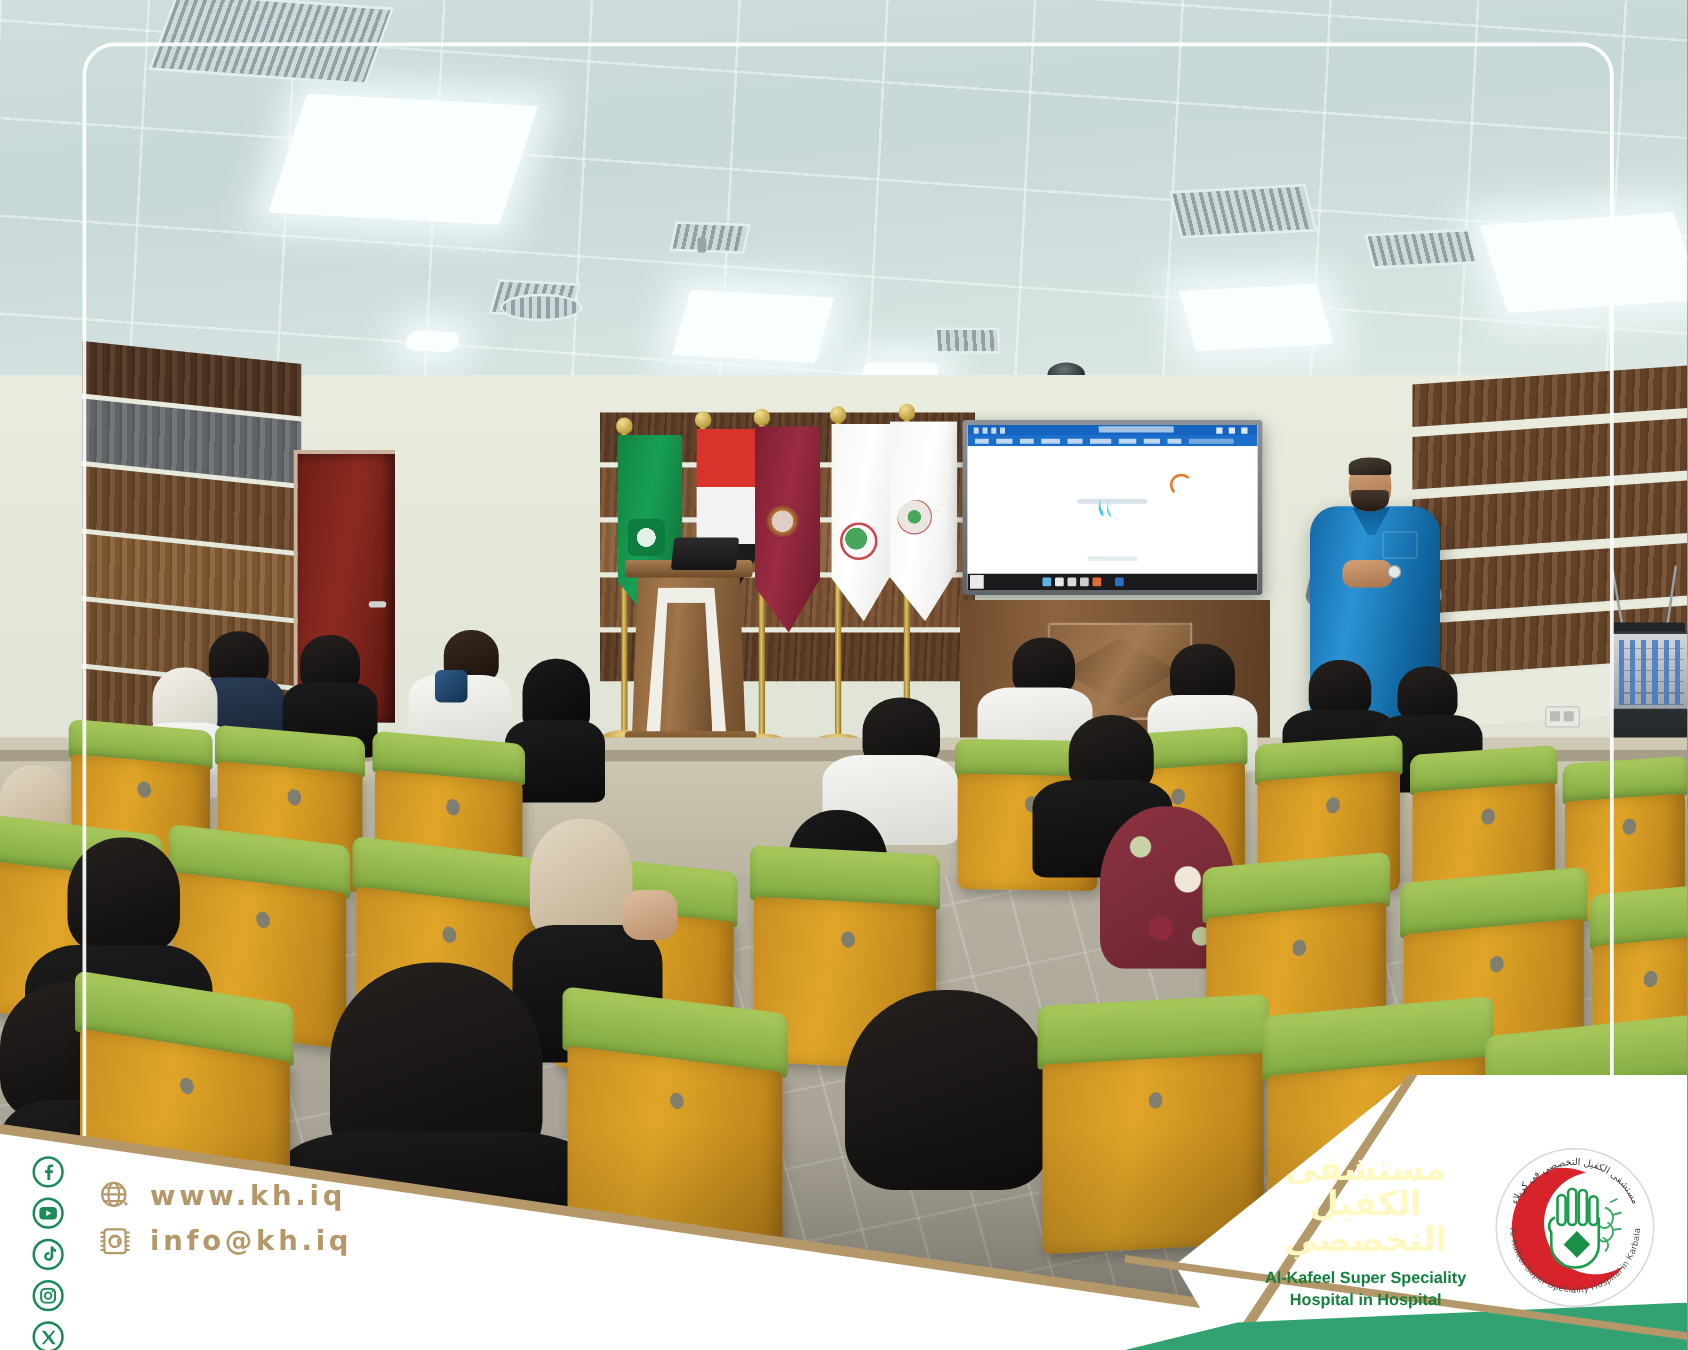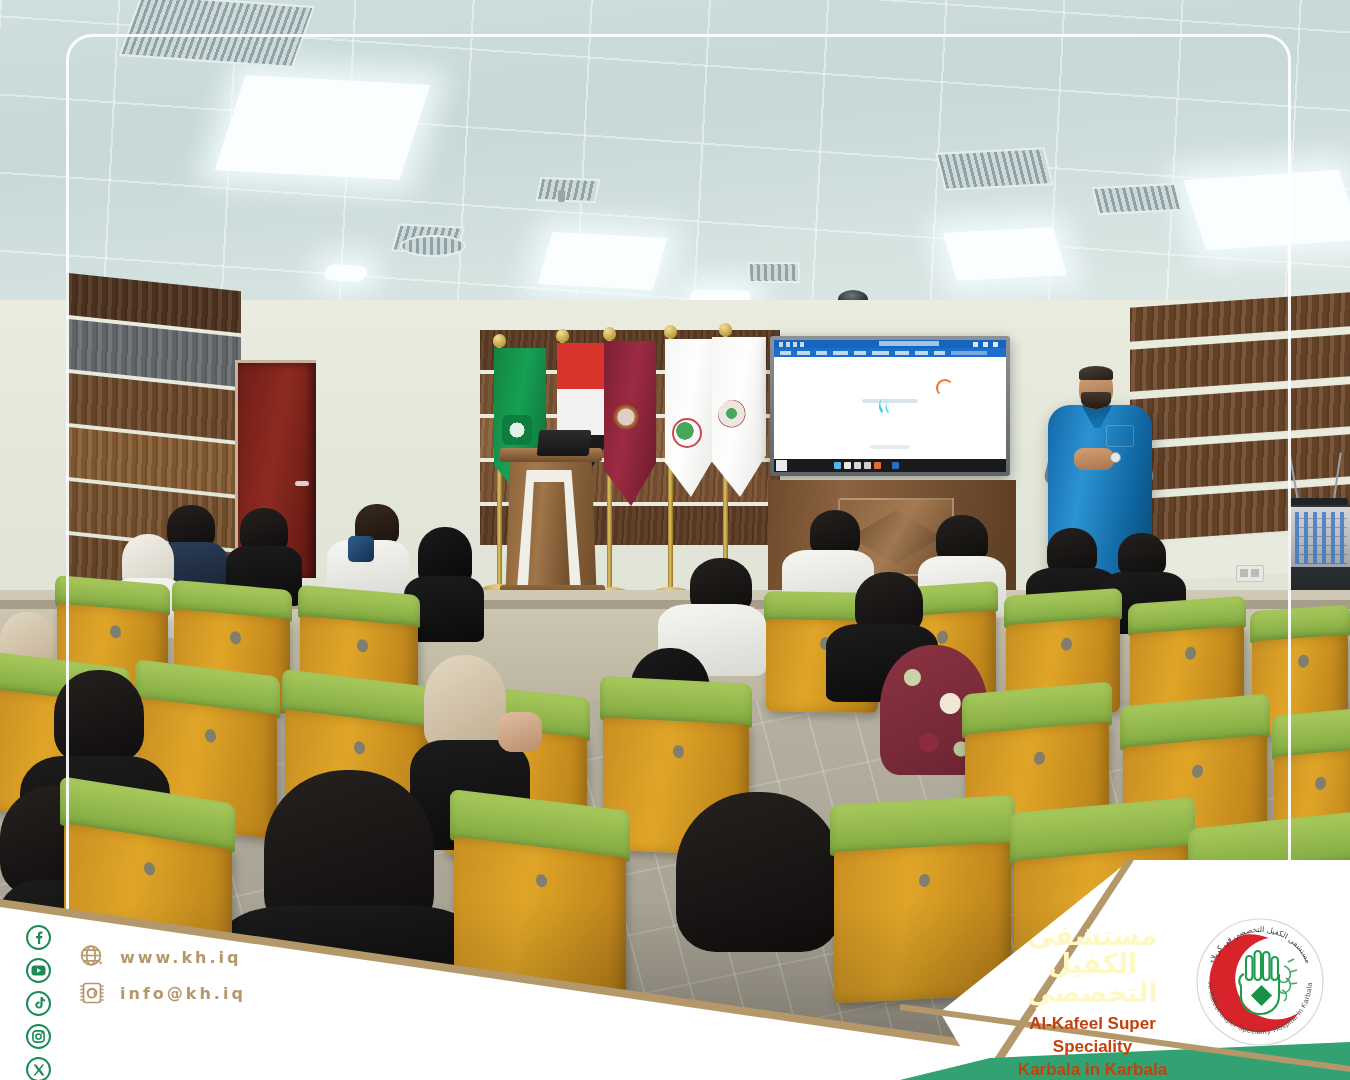--- a/index.html
+++ b/index.html
@@ -292,33 +292,33 @@
     width:25px;height:25px;border-radius:50%;border:2px solid #1b8a55;
     display:flex;align-items:center;justify-content:center;color:#1b8a55;
     font-size:13px;font-weight:bold;line-height:1;box-sizing:border-box;cursor:pointer;
   }
   .soc svg{display:block;}
 
   .contact-col{position:absolute;left:78px;top:943px;z-index:30;}
   .c-row{display:flex;align-items:center;gap:14px;margin-bottom:8px;}
   .c-ico{width:28px;height:28px;color:#b5986a;flex:0 0 28px;}
   .c-txt{
-    color:#b5986a;font-size:16px;font-weight:bold;letter-spacing:3px;
+    color:#b5986a;font-size:22px;font-weight:bold;letter-spacing:3px;
     font-family:"DejaVu Sans",sans-serif;white-space:nowrap;
   }
   .c-row.indent{padding-left:42px;}
   .c-row.indent .c-txt{font-size:25px;letter-spacing:2px;}
 
   .brand-block{position:absolute;left:1000px;top:922px;width:185px;text-align:center;z-index:30;}
   .brand-ar{
     font-family:"DejaVu Sans",sans-serif;font-size:27px;color:#fef9c3;
     direction:rtl;line-height:1.05;margin-bottom:6px;font-weight:bold;
   }
   .brand-en{
-    font-size:17px;font-weight:bold;color:#c2410c;line-height:1.35;
+    font-size:13px;font-weight:bold;color:#15803d;line-height:1.35;
     font-family:"Liberation Sans",sans-serif;
   }
   .logo-wrap{position:absolute;left:1194px;top:916px;width:132px;height:132px;z-index:30;}
 
   
   .frame-seg{position:absolute;background:rgba(255,255,255,.93);pointer-events:none;}
 </style>
 </head>
 <body>
 
@@ -755,21 +755,21 @@
         </svg>
       </span>
       <span class="c-txt">info@kh.iq</span>
     </div>
 
   </div>
 
   <div class="brand-block">
     <div class="brand-ar">مستشفى الكفيل التخصصي</div>
     <div class="brand-en">Al-Kafeel Super Speciality</div>
-    <div class="brand-en">Karbala in Karbala</div>
+    <div class="brand-en">Hospital in Hospital</div>
   </div>
 
   <div class="logo-wrap">
     <svg viewBox="0 0 132 132" width="132" height="132">
       <defs>
         <path id="arcBottom" d="M 14 66 A 52 52 0 0 0 118 66"></path>
         <path id="arcTop" d="M 16 66 A 50 50 0 0 1 116 66"></path>
       </defs>
       <circle cx="66" cy="66" r="63" fill="#ffffff" stroke="#d7d7d7" stroke-width="1.2"></circle>
 

